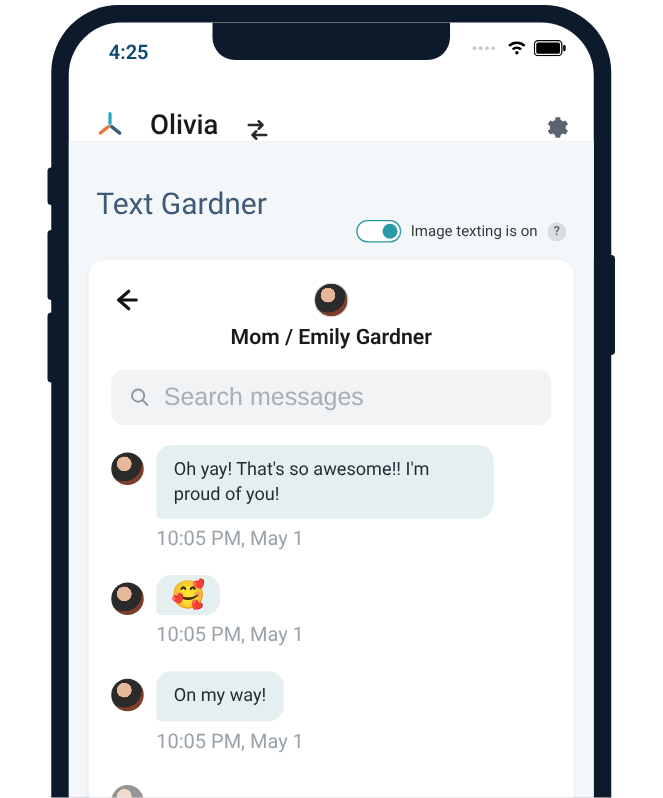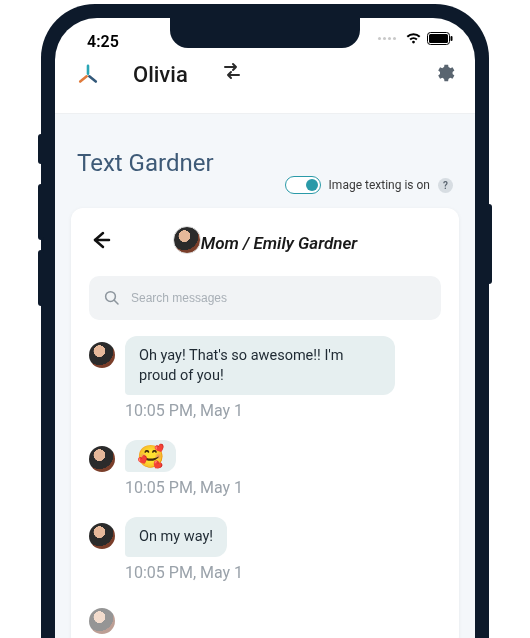--- a/index.html
+++ b/index.html
@@ -54,21 +54,21 @@
   .side-btn.right1 { right: -3px; top: 200px; height: 80px; }
 
   .status-bar {
     height: 44px;
     display: flex;
     align-items: center;
     padding: 0 24px;
     position: relative;
     font-size: 16px;
     font-weight: 600;
-    color: #000000;
+    color: #0c4a6e;
   }
   .status-time { position: absolute; left: 32px; top: 14px; }
   .status-right {
     position: absolute;
     right: 22px;
     top: 14px;
     display: flex;
     align-items: center;
     gap: 5px;
   }
@@ -78,24 +78,24 @@
     margin-right: 4px;
   }
   .dots span {
     width: 3px; height: 3px; border-radius: 50%; background: #c9c9c9;
   }
   .wifi-icon, .battery-icon { display: block; }
 
   .app-header {
     height: 52px;
     display: flex;
-    align-items: flex-start;
+    align-items: flex-end;
     padding: 0 20px;
     border-bottom: 1px solid #eef0f2;
-    gap: 32px;
+    gap: 19px;
   }
   .logo {
     width: 26px; height: 26px;
   }
   .header-name {
     font-size: 22px;
     font-weight: 500;
     color: #1a1a1a;
   }
   .swap-icon { margin-left: 2px; color: #333; }
@@ -165,23 +165,22 @@
   }
   .back-arrow {
     font-size: 22px;
     font-weight: 700;
     color: #111;
     padding-top: 4px;
   }
   .contact-col {
     margin: 0 auto;
     display: flex;
-    flex-direction: row;
-    align-items: center;
-    font-style: italic;
+    flex-direction: column;
+    align-items: center;
   }
   .avatar-lg {
     width: 28px; height: 28px;
     border-radius: 50%;
     background: radial-gradient(circle at 40% 35%, #e6b89a 0 25%, #2b2b2b 26% 60%, #7a3e2a 61% 100%);
     border: 1px solid #ddd;
     margin-bottom: 6px;
   }
   .contact-name {
     font-size: 17px;
@@ -197,21 +196,21 @@
     display: flex;
     align-items: center;
     padding: 0 14px;
     gap: 10px;
   }
   .search-icon { color: #8d959d; }
   .search-input {
     border: none;
     background: transparent;
     outline: none;
-    font-size: 12px;
+    font-size: 20px;
     color: #a21caf;
     flex: 1;
   }
   .search-input::placeholder { color: #a8afb6; }
 
   .messages {
     margin-top: 16px;
   }
   .msg-row {
     display: flex;

